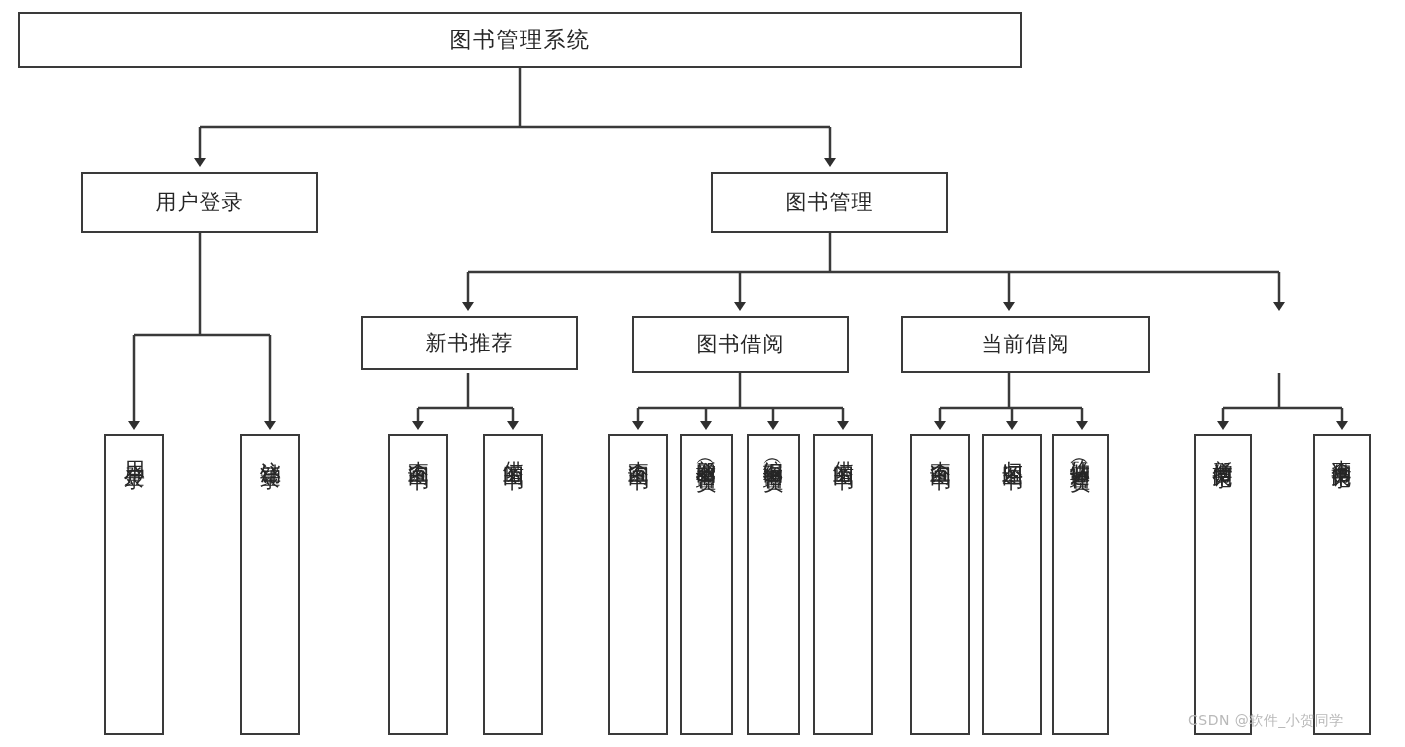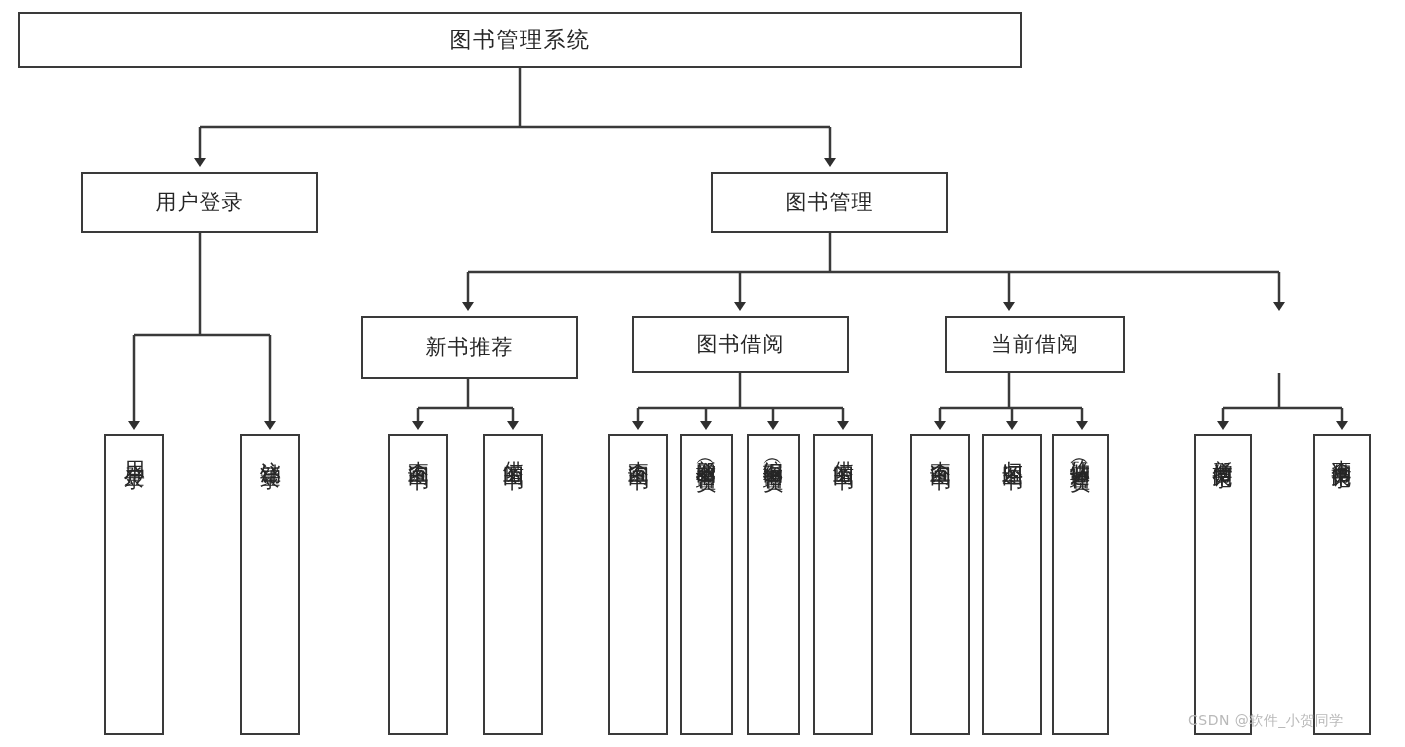--- a/index.html
+++ b/index.html
@@ -137,27 +137,27 @@
     <span class="lbl">图书管理系统</span>
   </div>
 
   <div class="node horiz" style="left:81px; top:172px; width:237px; height:61px;">
     <span class="lbl">用户登录</span>
   </div>
   <div class="node horiz" style="left:711px; top:172px; width:237px; height:61px;">
     <span class="lbl">图书管理</span>
   </div>
 
-  <div class="node horiz" style="left:361px; top:316px; width:217px; height:63px;align-items:center;">
+  <div class="node horiz" style="left:361px; top:316px; width:217px; height:54px;align-items:center;">
     <span class="lbl">新书推荐</span>
   </div>
   <div class="node horiz" style="left:632px; top:316px; width:217px; height:57px;">
     <span class="lbl">图书借阅</span>
   </div>
-  <div class="node horiz" style="left:901px; top:316px; width:180px; height:57px;margin-left:44px;">
+  <div class="node horiz" style="left:901px; top:316px; width:249px; height:57px;">
     <span class="lbl">当前借阅</span>
   </div>
 
   <div class="node vert" style="left:104px; top:434px; width:60px; height:301px;">
     <span class="lbl">用户登录</span>
   </div>
   <div class="node vert" style="left:240px; top:434px; width:60px; height:301px;">
     <span class="lbl">注销登录</span>
   </div>
 

